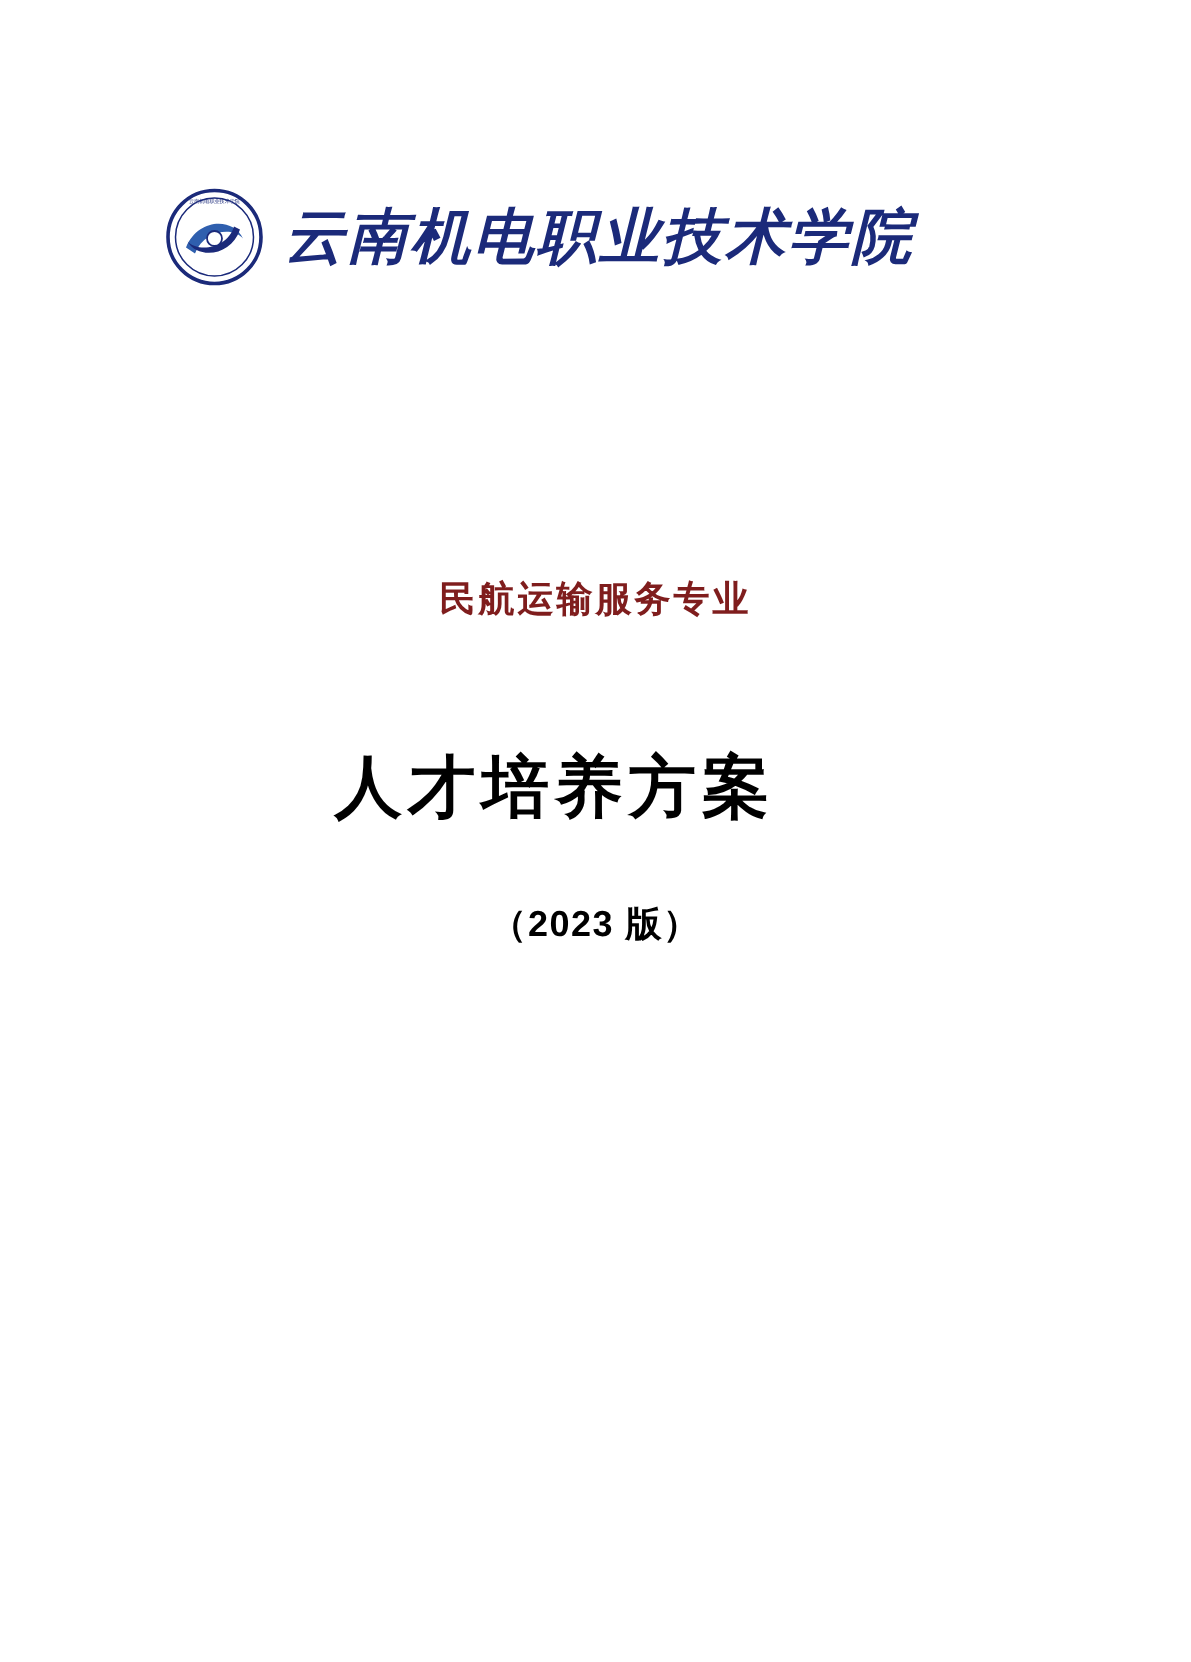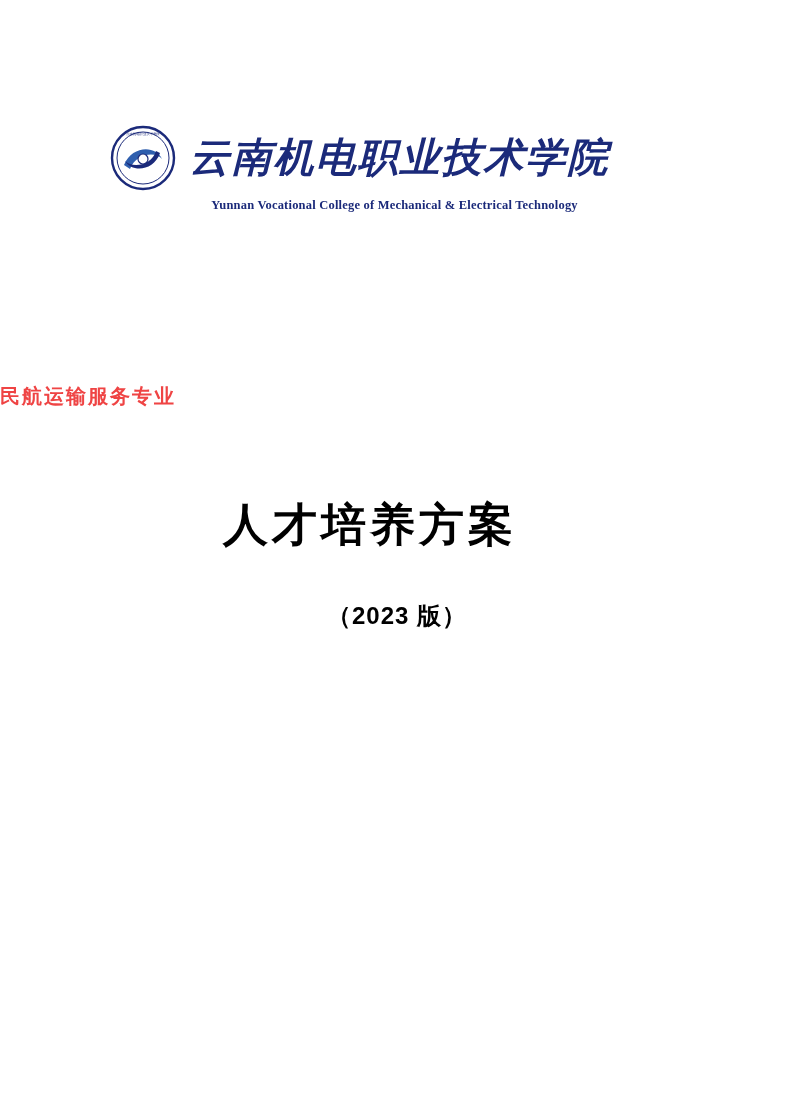--- a/index.html
+++ b/index.html
@@ -65,26 +65,26 @@
     white-space: nowrap;
     padding-left: 70px;
   }
 
   
   .title-major {
     position: absolute;
     top: 383px;
     left: 0;
     width: 794px;
-    text-align: left;
+    text-align: center;
     font-family: "DejaVu Serif", "Liberation Serif", serif;
     font-weight: bold;
-    font-size: 20px;
+    font-size: 24px;
     letter-spacing: 2px;
-    color: #ef4444;
+    color: #7f1d1d;
   }
   .title-main {
     position: absolute;
     top: 495px;
     left: 0;
     width: 740px;
     text-align: center;
     font-family: "Liberation Sans", "DejaVu Sans", sans-serif;
     font-weight: bold;
     font-size: 45px;
@@ -134,21 +134,20 @@
           <path d="M14 40 C22 20, 46 20, 52 34 C46 26, 26 28, 20 44 Z" fill="#2f5fae"></path>
           <path d="M50 28 C44 46, 22 48, 15 36 C23 44, 42 40, 46 26 Z" fill="#1b2a7a"></path>
           <circle cx="33" cy="34" r="5" fill="#ffffff" stroke="#1b2a7a" stroke-width="1.2"></circle>
           <g fill="#1b2a7a" font-size="3.4" font-family="DejaVu Sans, sans-serif">
             <text x="33" y="10" text-anchor="middle">云南机电职业技术学院</text>
           </g>
         </svg>
       </div>
       <div class="logo-cn">云南机电职业技术学院</div>
     </div>
-    <div class="logo-en">Yunnan Vocational College of Mechanical &amp; Electrical Technology</div>
   </div>
 
   <div class="title-major">民航运输服务专业</div>
   <div class="title-main">人才培养方案</div>
   <div class="title-version">（2023 版）</div>
 
 
 </div>
 
 </body></html>

